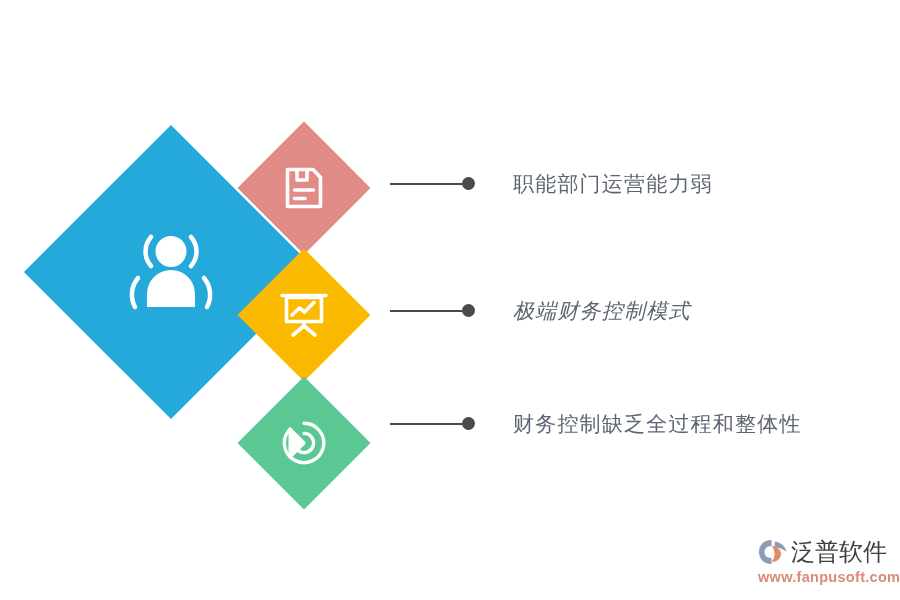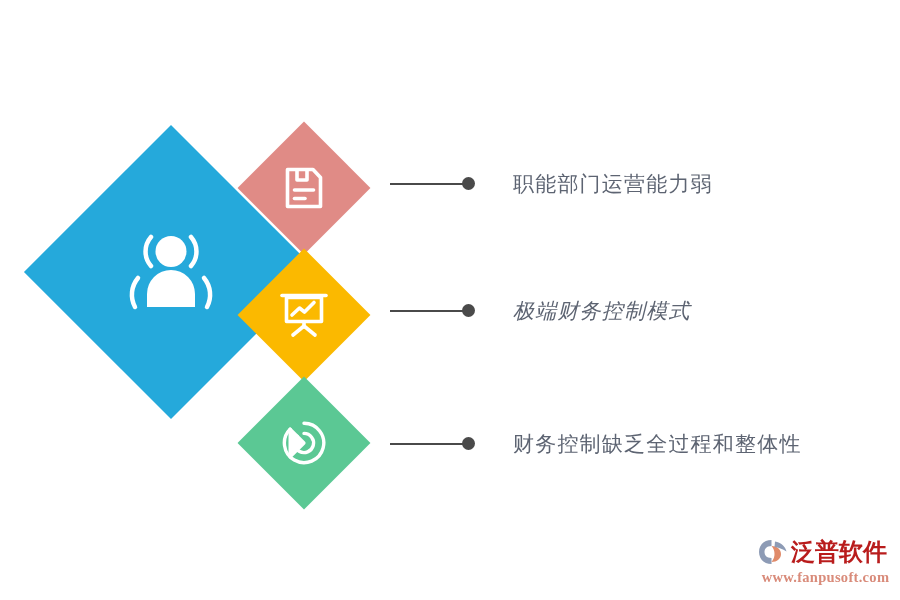--- a/index.html
+++ b/index.html
@@ -67,21 +67,21 @@
   
   .row {
     position: absolute;
     left: 0;
     width: 900px;
     height: 40px;
     display: block;
   }
   #row-1 { top: 164px; }
   #row-2 { top: 291px; font-style: italic; }
-  #row-3 { top: 424px; }
+  #row-3 { top: 404px; }
 
   .connector-line {
     position: absolute;
     left: 390px;
     top: 19px;
     width: 78px;
     height: 1.6px;
     background: #4a4a4a;
   }
   .connector-dot {
@@ -120,27 +120,27 @@
   }
   #watermark-mark {
     width: 30px;
     height: 28px;
     margin-right: 3px;
     flex: none;
   }
   #watermark-name {
     font-family: "Liberation Sans", "DejaVu Sans", sans-serif;
     font-size: 24px;
-    font-weight: bold;
-    color: #b91c1c;
+    font-weight: normal;
+    color: #404040;
     letter-spacing: 0px;
     line-height: 28px;
   }
   #watermark-url {
-    font-family: Liberation Serif, serif;
+    font-family: Liberation Sans, sans-serif;
     font-size: 14.5px;
     font-weight: bold;
     color: #d98b7a;
     letter-spacing: 0.3px;
     text-align: center;
     margin-top: 1px;
   }
 </style>
 </head>
 <body>

